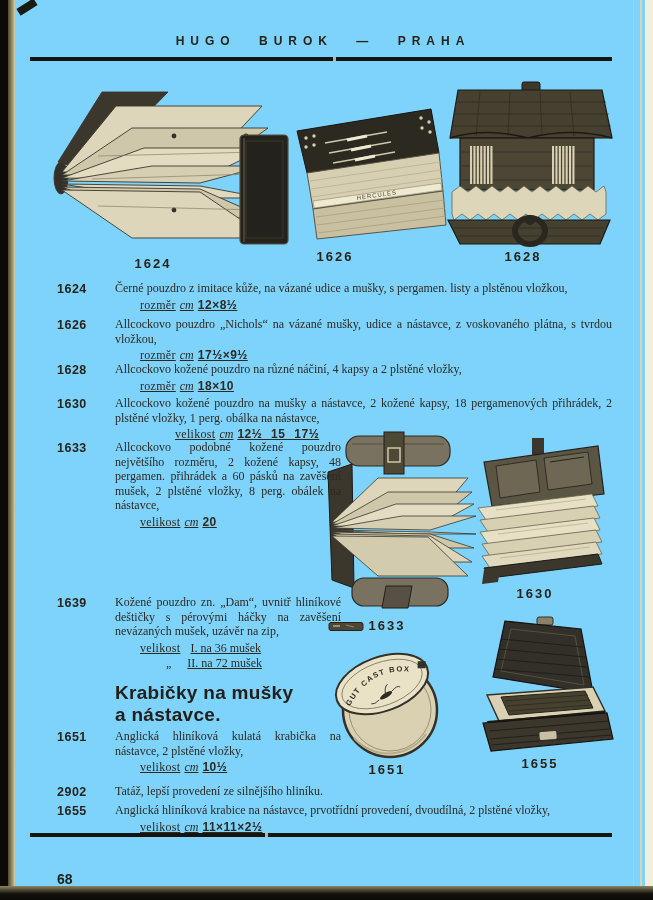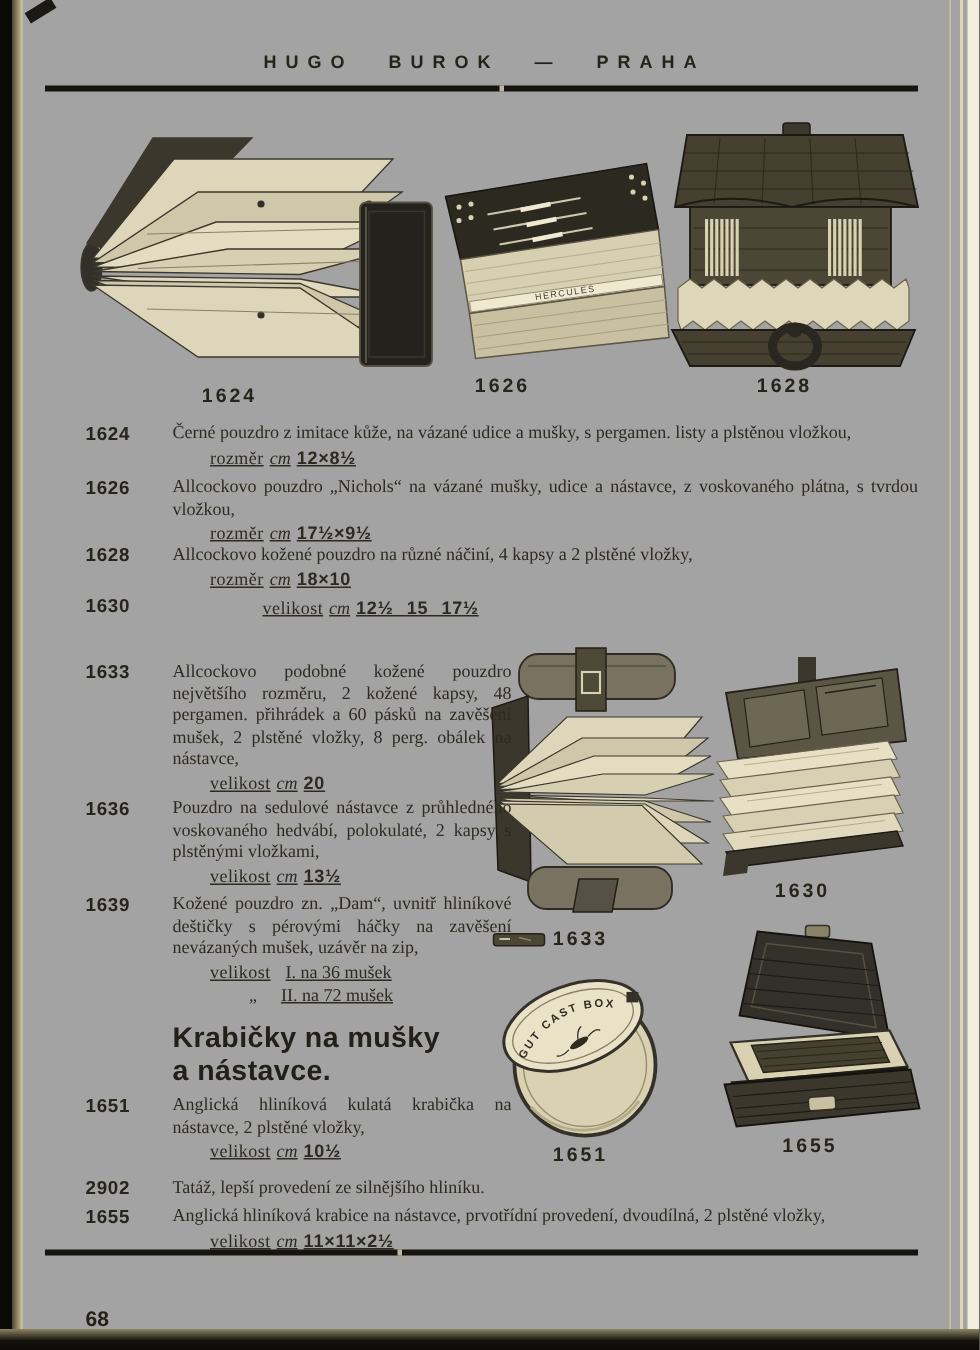--- a/index.html
+++ b/index.html
@@ -1,16 +1,16 @@
 <!DOCTYPE html>
 <html><head>
 <meta charset="utf-8">
 <style>
   html,body{margin:0;padding:0;background:#24211a;}
-  .scan{position:relative;width:653px;height:900px;overflow:hidden;background:#a3a3a3;font-family:"Liberation Serif",serif;}
+  .scan{position:relative;width:653px;height:900px;overflow:hidden;background:#7dd3fc;font-family:"Liberation Serif",serif;}
   
   .edge-left-black{position:absolute;left:0;top:0;width:8px;height:900px;background:#0b0a07;}
   .edge-left-tan{position:absolute;left:8px;top:0;width:7px;height:888px;background:linear-gradient(90deg,#4e4734,#a89f77 70%,#d6cfae);}
   .edge-bottom{position:absolute;left:0;top:886px;width:653px;height:14px;background:linear-gradient(180deg,#8d8463,#14120b 55%,#0b0a07);}
   .edge-right-band{position:absolute;left:645px;top:0;width:8px;height:886px;background:#f3efdf;}
   .edge-right-line1{position:absolute;left:633px;top:0;width:1px;height:886px;background:#cdc5a6;}
   .edge-right-line2{position:absolute;left:640px;top:0;width:2px;height:886px;background:#dcd5b4;}
   .corner-mark{position:absolute;left:17px;top:3px;width:20px;height:8px;background:#1b1913;transform:rotate(-32deg);}
   
   .brand-header{position:absolute;left:0;top:34px;width:646px;text-align:center;
@@ -285,34 +285,30 @@
   </div>
 
   <div class="entry wide" style="top:362px;">
     <span class="num">1628</span>
     <div class="body">Allcockovo kožené pouzdro na různé náčiní, 4 kapsy a 2 plstěné vložky,</div>
     <div class="size"><span class="sl">rozměr</span><span class="su">cm</span><span class="sv">18×10</span></div>
   </div>
 
   <div class="entry wide" style="top:396px;">
     <span class="num">1630</span>
+    <div class="body">Allcockovo kožené pouzdro na mušky a nástavce, 2 kožené kapsy, 18 pergamenových přihrádek, 2 plstěné vložky, 1 perg. obálka na nástavce,</div>
     <div class="size size-indent"><span class="sl">velikost</span><span class="su">cm</span><span class="sv">12½ 15 17½</span></div>
   </div>
 
   <div class="entry narrow" style="top:440px;">
     <span class="num">1633</span>
     <div class="body">Allcockovo podobné kožené pouzdro největšího rozměru, 2 kožené kapsy, 48 pergamen. přihrádek a 60 pásků na zavěšení mušek, 2 plstěné vložky, 8 perg. obálek na nástavce,</div>
     <div class="size"><span class="sl">velikost</span><span class="su">cm</span><span class="sv">20</span></div>
   </div>
 
-  <div class="entry narrow" style="top:531px;">
-    <span class="num">1636</span>
-    <div class="body">Pouzdro na sedulové nástavce z průhledného voskovaného hedvábí, polokulaté, 2 kapsy s plstěnými vložkami,</div>
-    <div class="size"><span class="sl">velikost</span><span class="su">cm</span><span class="sv">13½</span></div>
-  </div>
 
   <div class="entry narrow" style="top:595px;">
     <span class="num">1639</span>
     <div class="body">Kožené pouzdro zn. „Dam“, uvnitř hliníkové deštičky s pérovými háčky na zavěšení nevázaných mušek, uzávěr na zip,</div>
     <div class="size"><span class="sl">velikost</span><span class="sv-serif">I. na 36 mušek</span></div>
     <div class="size line2"><span class="q">„</span><span class="sv-serif">II. na 72 mušek</span></div>
   </div>
 
   <div class="section-heading">
     <div>Krabičky na mušky</div>

